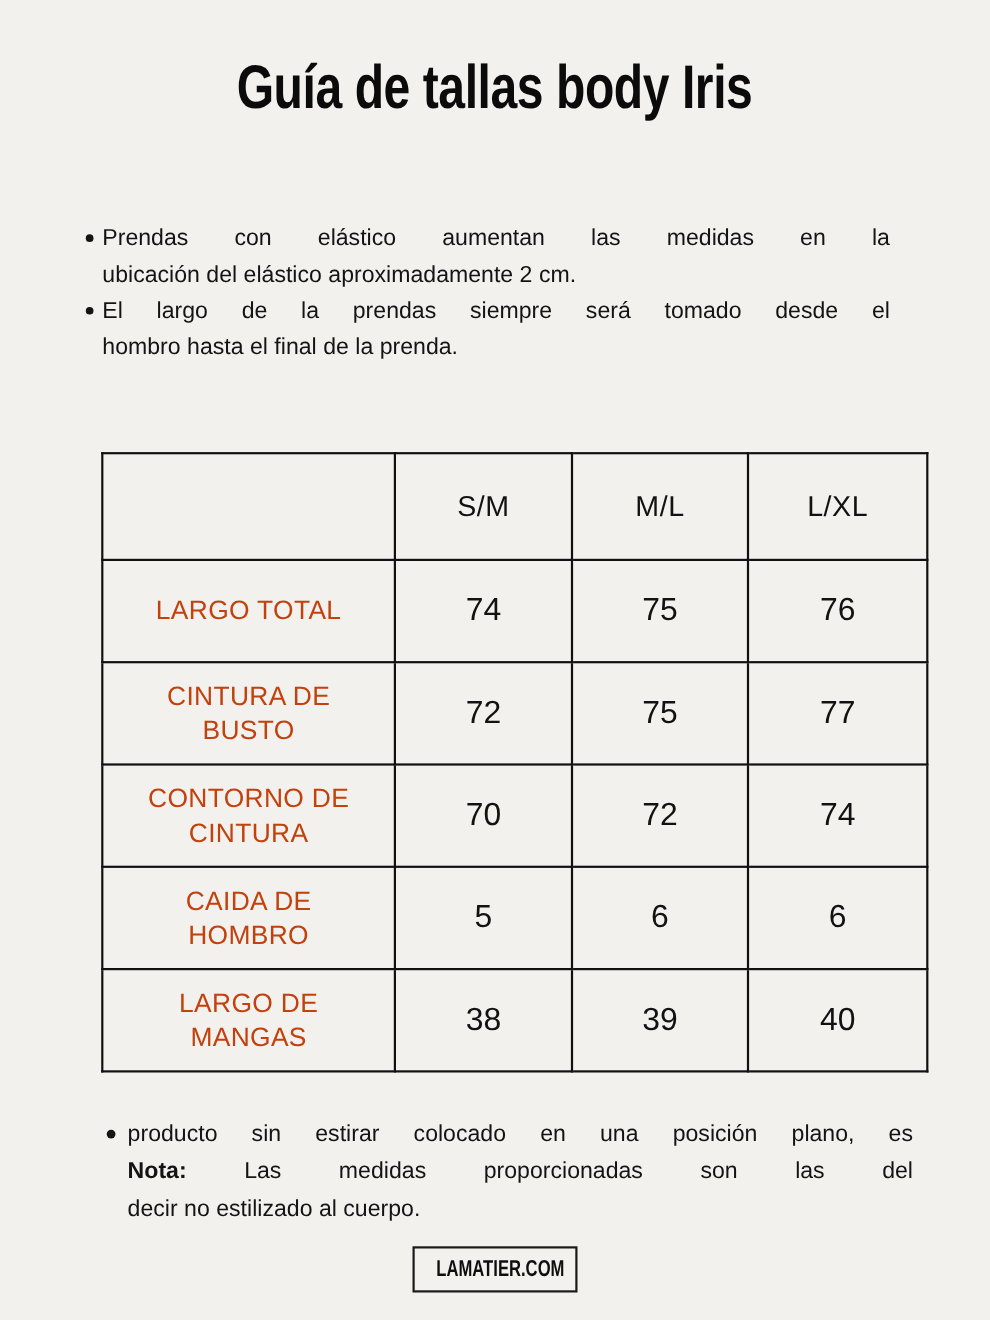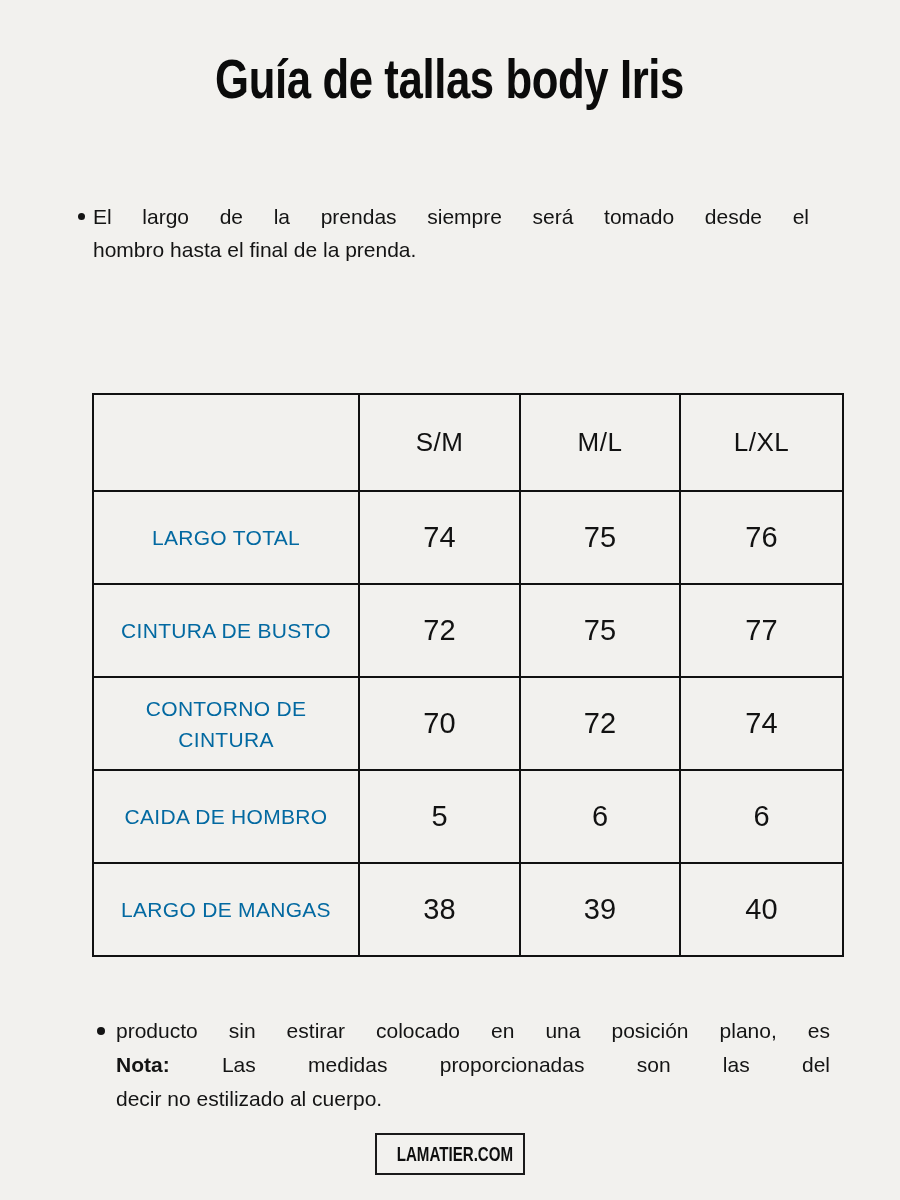--- a/index.html
+++ b/index.html
@@ -77,44 +77,44 @@
     white-space: nowrap;
   }
   .lline {
     text-align: left;
     white-space: nowrap;
   }
 
   
   table.size-table {
     position: absolute;
-    top: 393px;
+    top: 411px;
     left: 92px;
     width: 750px;
     border-collapse: collapse;
     table-layout: fixed;
   }
   table.size-table td {
     border: 2px solid #111111;
     text-align: center;
     vertical-align: middle;
     padding: 0 19px;
   }
   tr.hdr-row td { height: 95px; }
   tr.data-row td { height: 91px; }
   td.hdr-cell {
     font-size: 26px;
     letter-spacing: 0.5px;
     color: #121212;
   }
   td.label-cell {
-    font-size: 21px;
+    font-size: 24px;
     line-height: 31px;
     letter-spacing: 0.3px;
-    color: #0369a1;
+    color: #c2410c;
   }
   td.num-cell {
     font-size: 29px;
     color: #121212;
   }
 
   
   .note {
     position: absolute;
     top: 1014px;
@@ -159,20 +159,29 @@
 </style>
 </head>
 <body>
 
 <div class="title-wrap">
   <h1>Guía de tallas body Iris</h1>
 </div>
 
 <div class="considerations">
 
+  <div class="bullet-item">
+    <span class="bullet-dot-col">
+        <span class="dot"></span>
+      </span>
+    <div class="bullet-body">
+      <div class="jline">Prendas con elástico aumentan las medidas en la</div>
+      <div class="lline">ubicación del elástico aproximadamente 2 cm.</div>
+    </div>
+  </div>
 
   <div class="bullet-item">
     <span class="bullet-dot-col">
         <span class="dot"></span>
       </span>
     <div class="bullet-body">
       <div class="jline">El largo de la prendas siempre será tomado desde el</div>
       <div class="lline">hombro hasta el final de la prenda.</div>
     </div>
   </div>

